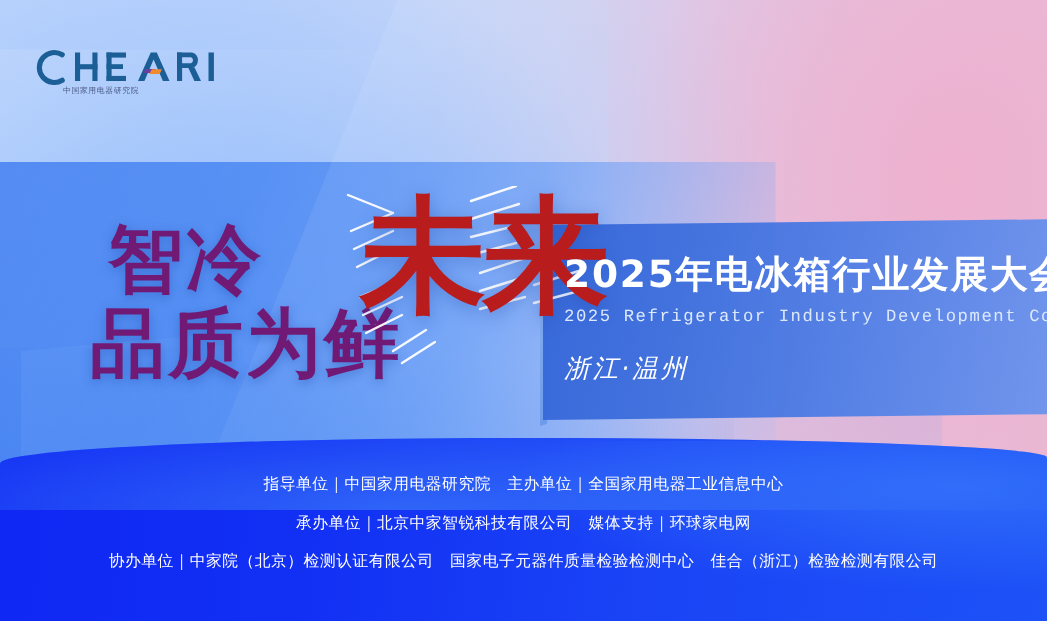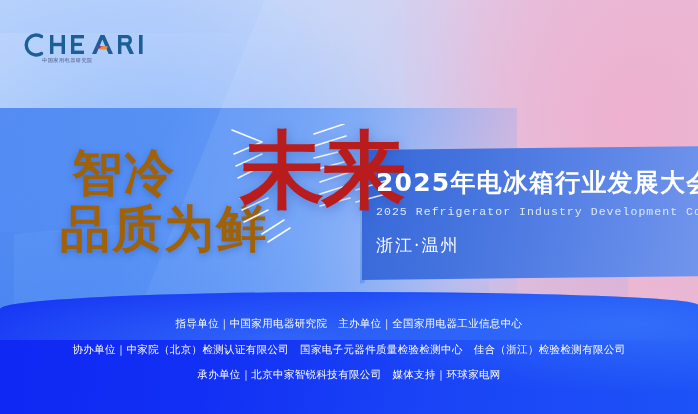--- a/index.html
+++ b/index.html
@@ -125,21 +125,21 @@
     clip-path:polygon(0% 4%, 100% 1%, 100% 99%, 0% 100%);
   }
 
   
   .headline {
     position:absolute;
     left:60px; top:148px;
     width:320px; height:130px;
   }
   .hl-line {
-    color:#a16207;
+    color:#701a75;
     font-weight:bold;
     line-height:1;
     letter-spacing:2px;
     text-shadow:0 2px 7px rgba(28,74,170,.42);
     font-family:"DejaVu Sans", sans-serif;
   }
   .hl-line-1 { font-size:50px; margin-left:12px; }
   .hl-line-2 { font-size:50px; margin-top:6px; }
   
   .hl-big {
@@ -178,20 +178,21 @@
     letter-spacing:1.05px;
     white-space:nowrap;
     font-family:Liberation Mono, monospace;
   }
   .rt-loc {
     margin-top:16px;
     font-size:17px;
     color:#ffffff;
     letter-spacing:2px;
     font-family:"DejaVu Sans", sans-serif;
+    font-style:italic;
   }
 
   
   .footer {
     position:absolute;
     left:0; bottom:0;
     width:698px; height:122px;
     background:linear-gradient(96deg,#0f27f3 0%,#1230f4 30%,#1a44f6 62%,#1d52f7 100%);
     border-radius:100% 100% 0 0 / 34px 26px 0 0;
     overflow:hidden;
@@ -286,18 +287,18 @@
     <div class="rt-title">2025年电冰箱行业发展大会</div>
     <div class="rt-subtitle">2025 Refrigerator Industry Development Conference</div>
     <div class="rt-loc">浙江·温州</div>
   </div>
 
   <div class="footer">
     <div class="footer-wave"></div>
     <div class="footer-wave2"></div>
     <div class="footer-lines">
       <div class="f-line">指导单位｜中国家用电器研究院　主办单位｜全国家用电器工业信息中心</div>
+      <div class="f-line">承办单位｜北京中家智锐科技有限公司　媒体支持｜环球家电网</div>
       <div class="f-line">协办单位｜中家院（北京）检测认证有限公司　国家电子元器件质量检验检测中心　佳合（浙江）检验检测有限公司</div>
-      <div class="f-line">承办单位｜北京中家智锐科技有限公司　媒体支持｜环球家电网</div>
     </div>
   </div>
 
 </div>
 
 </body></html>

